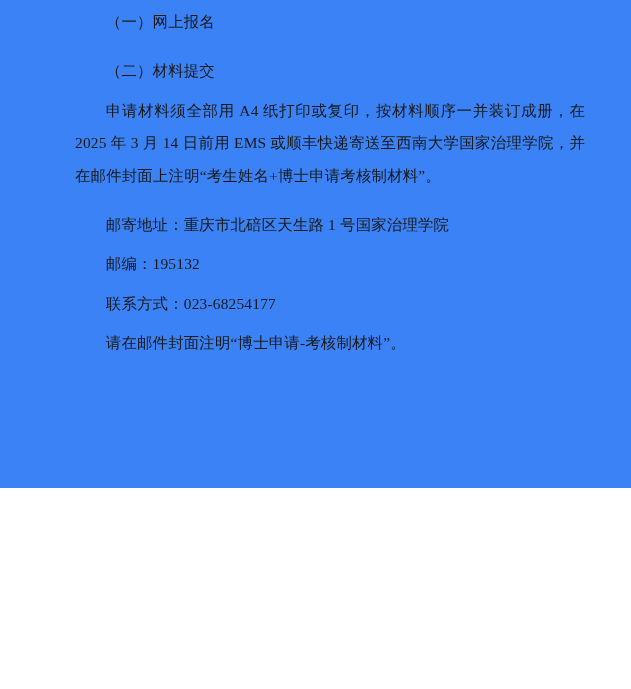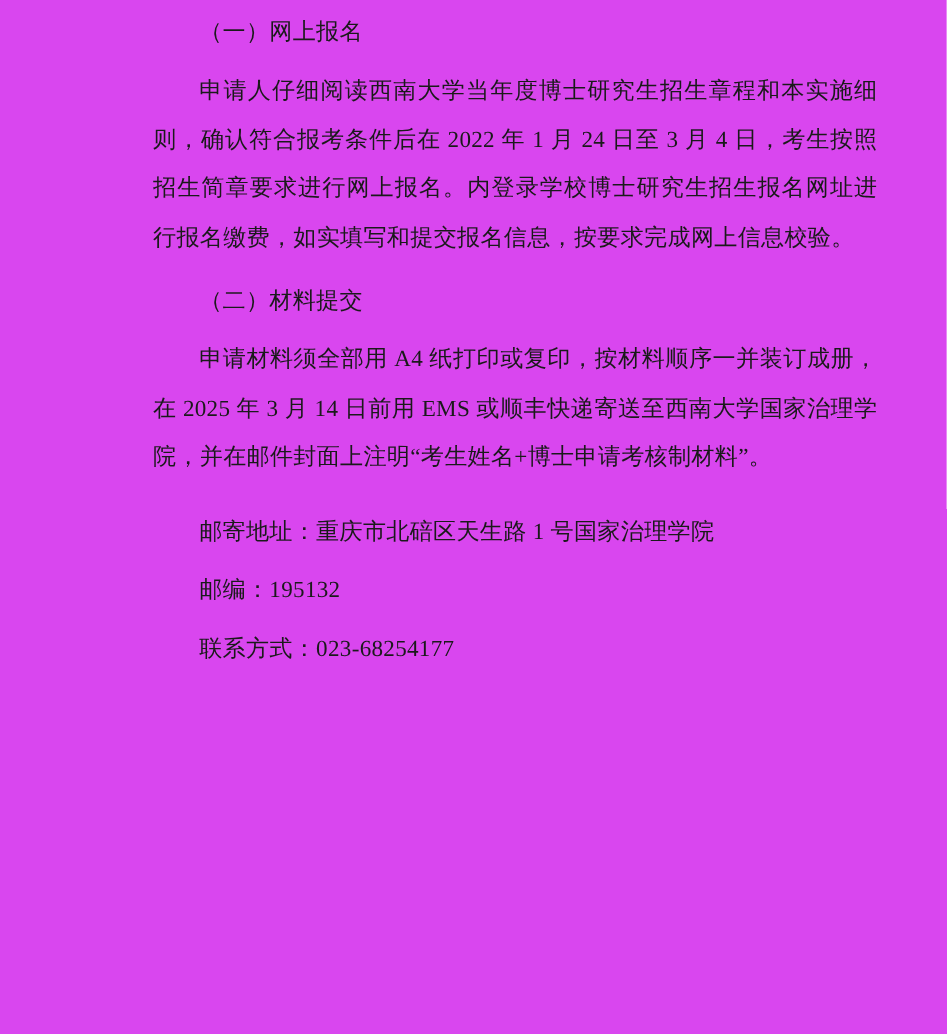--- a/index.html
+++ b/index.html
@@ -9,24 +9,24 @@
   }
   body {
     width: 631px;
     height: 689px;
     overflow: hidden;
     font-family: "Liberation Serif", "DejaVu Serif", serif;
     color: #1a1a1a;
   }
   .page {
     width: 631px;
-    height: 689px;
+    height: 488px;
     box-sizing: border-box;
-    padding: 6px 46px 0 102px;
-    background: #d946ef;
+    padding: 6px 46px 0 75px;
+    background: #3b82f6;
   }
   .para {
     font-size: 15.4px;
     line-height: 32.4px;
     text-align: justify;
     text-justify: inter-ideograph;
     margin: 0 0 0 0;
     letter-spacing: 0.2px;
   }
   .indent {
@@ -39,36 +39,36 @@
   .gap-md { height: 10px; }
 </style>
 </head>
 <body>
 
 <div class="page">
 
   <p class="para heading">（一）网上报名</p>
   <div class="gap-sm"></div>
 
-  <p class="para indent">申请人仔细阅读西南大学当年度博士研究生招生章程和本实施细则，确认符合报考条件后在 2022 年 1 月 24 日至 3 月 4 日，考生按照招生简章要求进行网上报名。内登录学校博士研究生招生报名网址进行报名缴费，如实填写和提交报名信息，按要求完成网上信息校验。</p>
   <div class="gap-md"></div>
 
   <p class="para heading">（二）材料提交</p>
   <div class="gap-sm"></div>
 
   <p class="para indent">申请材料须全部用 A4 纸打印或复印，按材料顺序一并装订成册，在 2025 年 3 月 14 日前用 EMS 或顺丰快递寄送至西南大学国家治理学院，并在邮件封面上注明“考生姓名+博士申请考核制材料”。</p>
   <div class="gap-md"></div>
 
   <div class="gap-sm"></div>
 
   <p class="para indent">邮寄地址：重庆市北碚区天生路 1 号国家治理学院</p>
   <div class="gap-sm"></div>
 
   <p class="para indent">邮编：195132</p>
   <div class="gap-sm"></div>
 
   <p class="para indent">联系方式：023-68254177</p>
   <div class="gap-sm"></div>
 
+  <p class="para indent">请在邮件封面注明“博士申请-考核制材料”。</p>
   <div class="gap-sm"></div>
 
 
 </div>
 
 </body></html>

